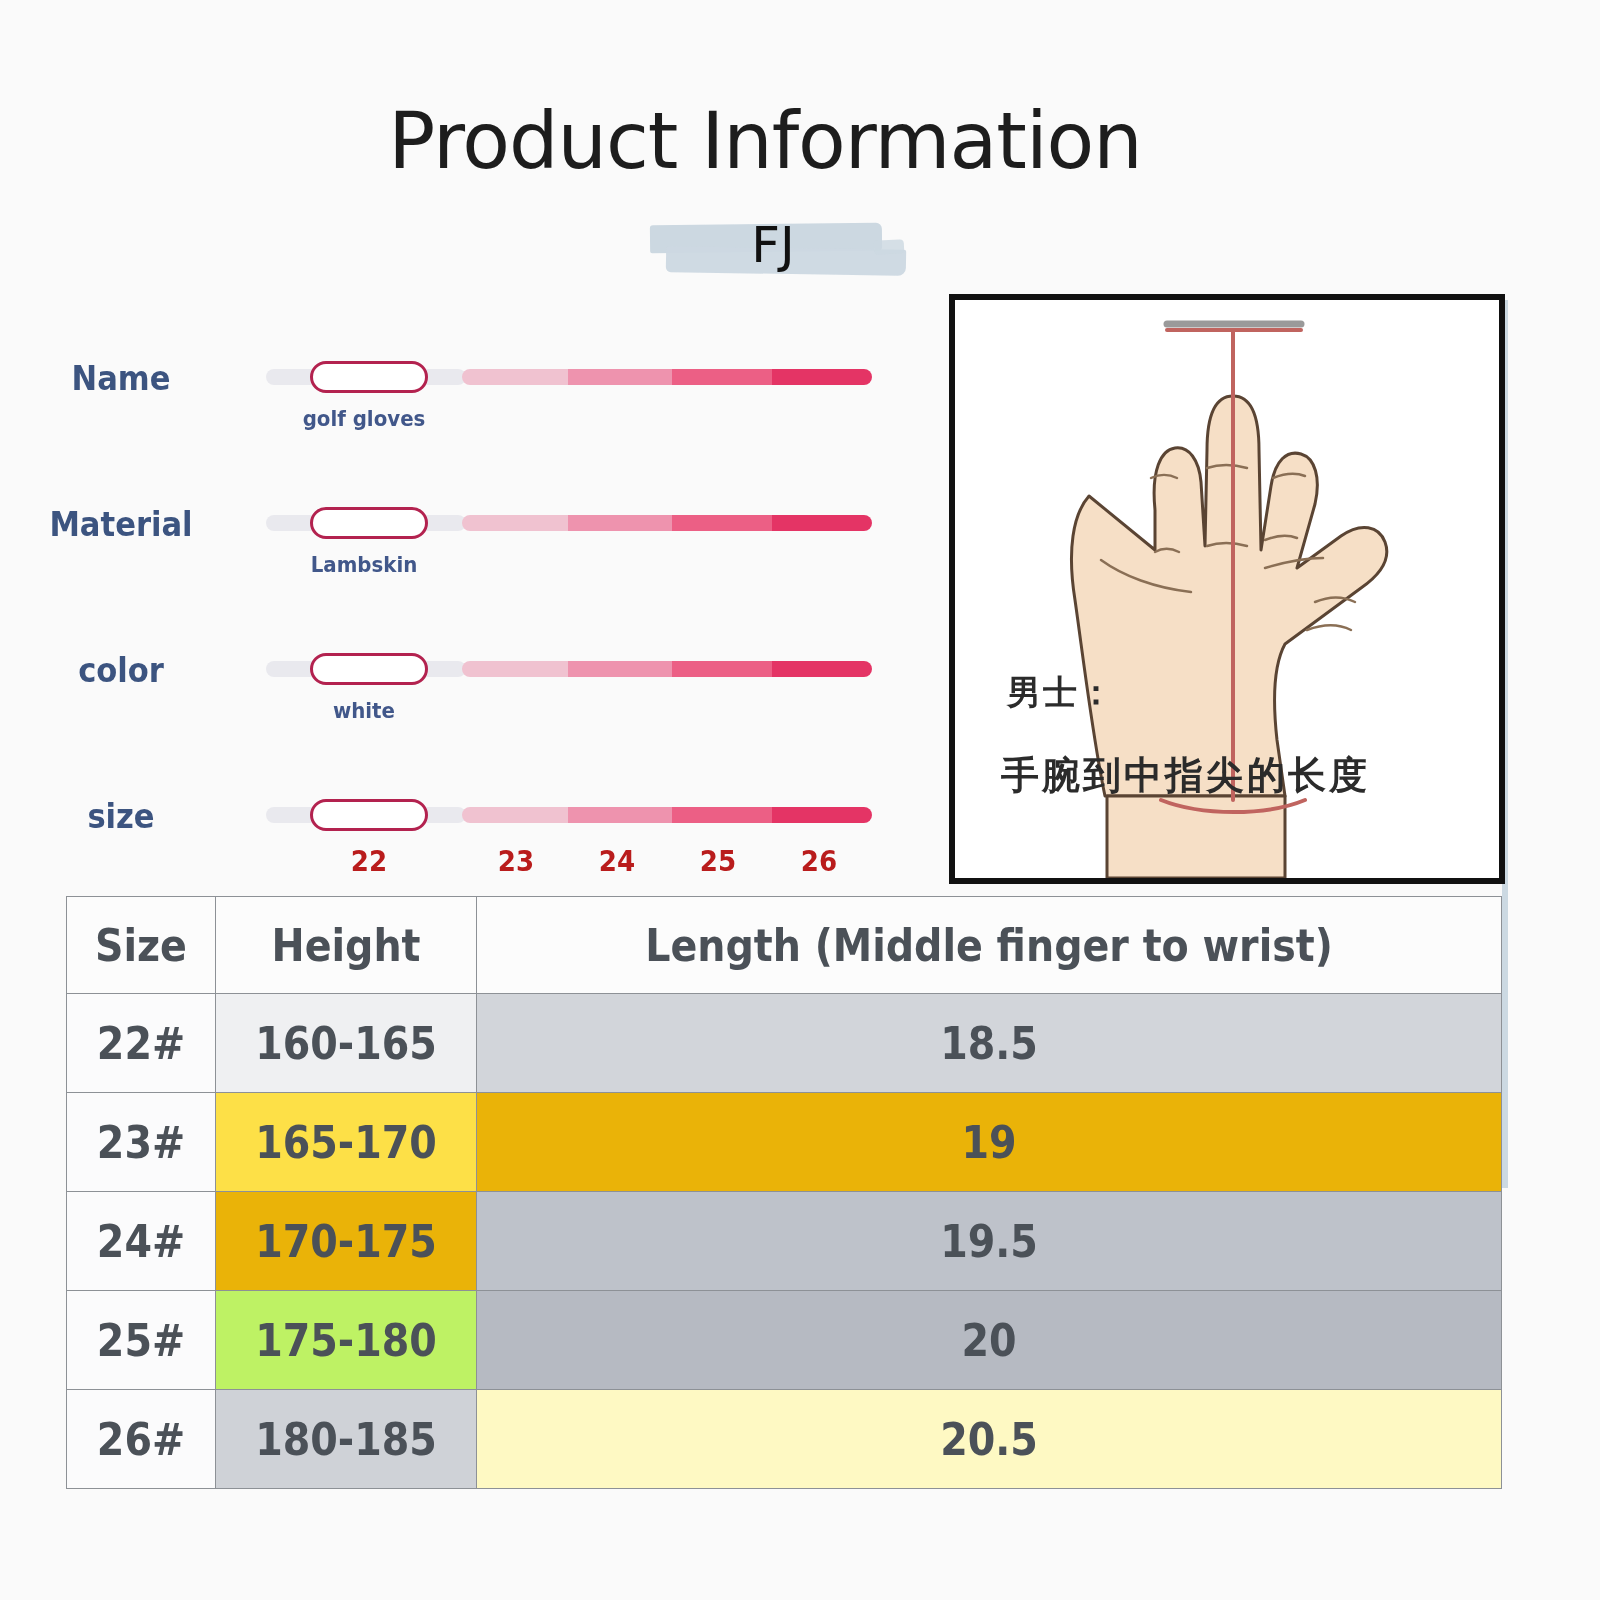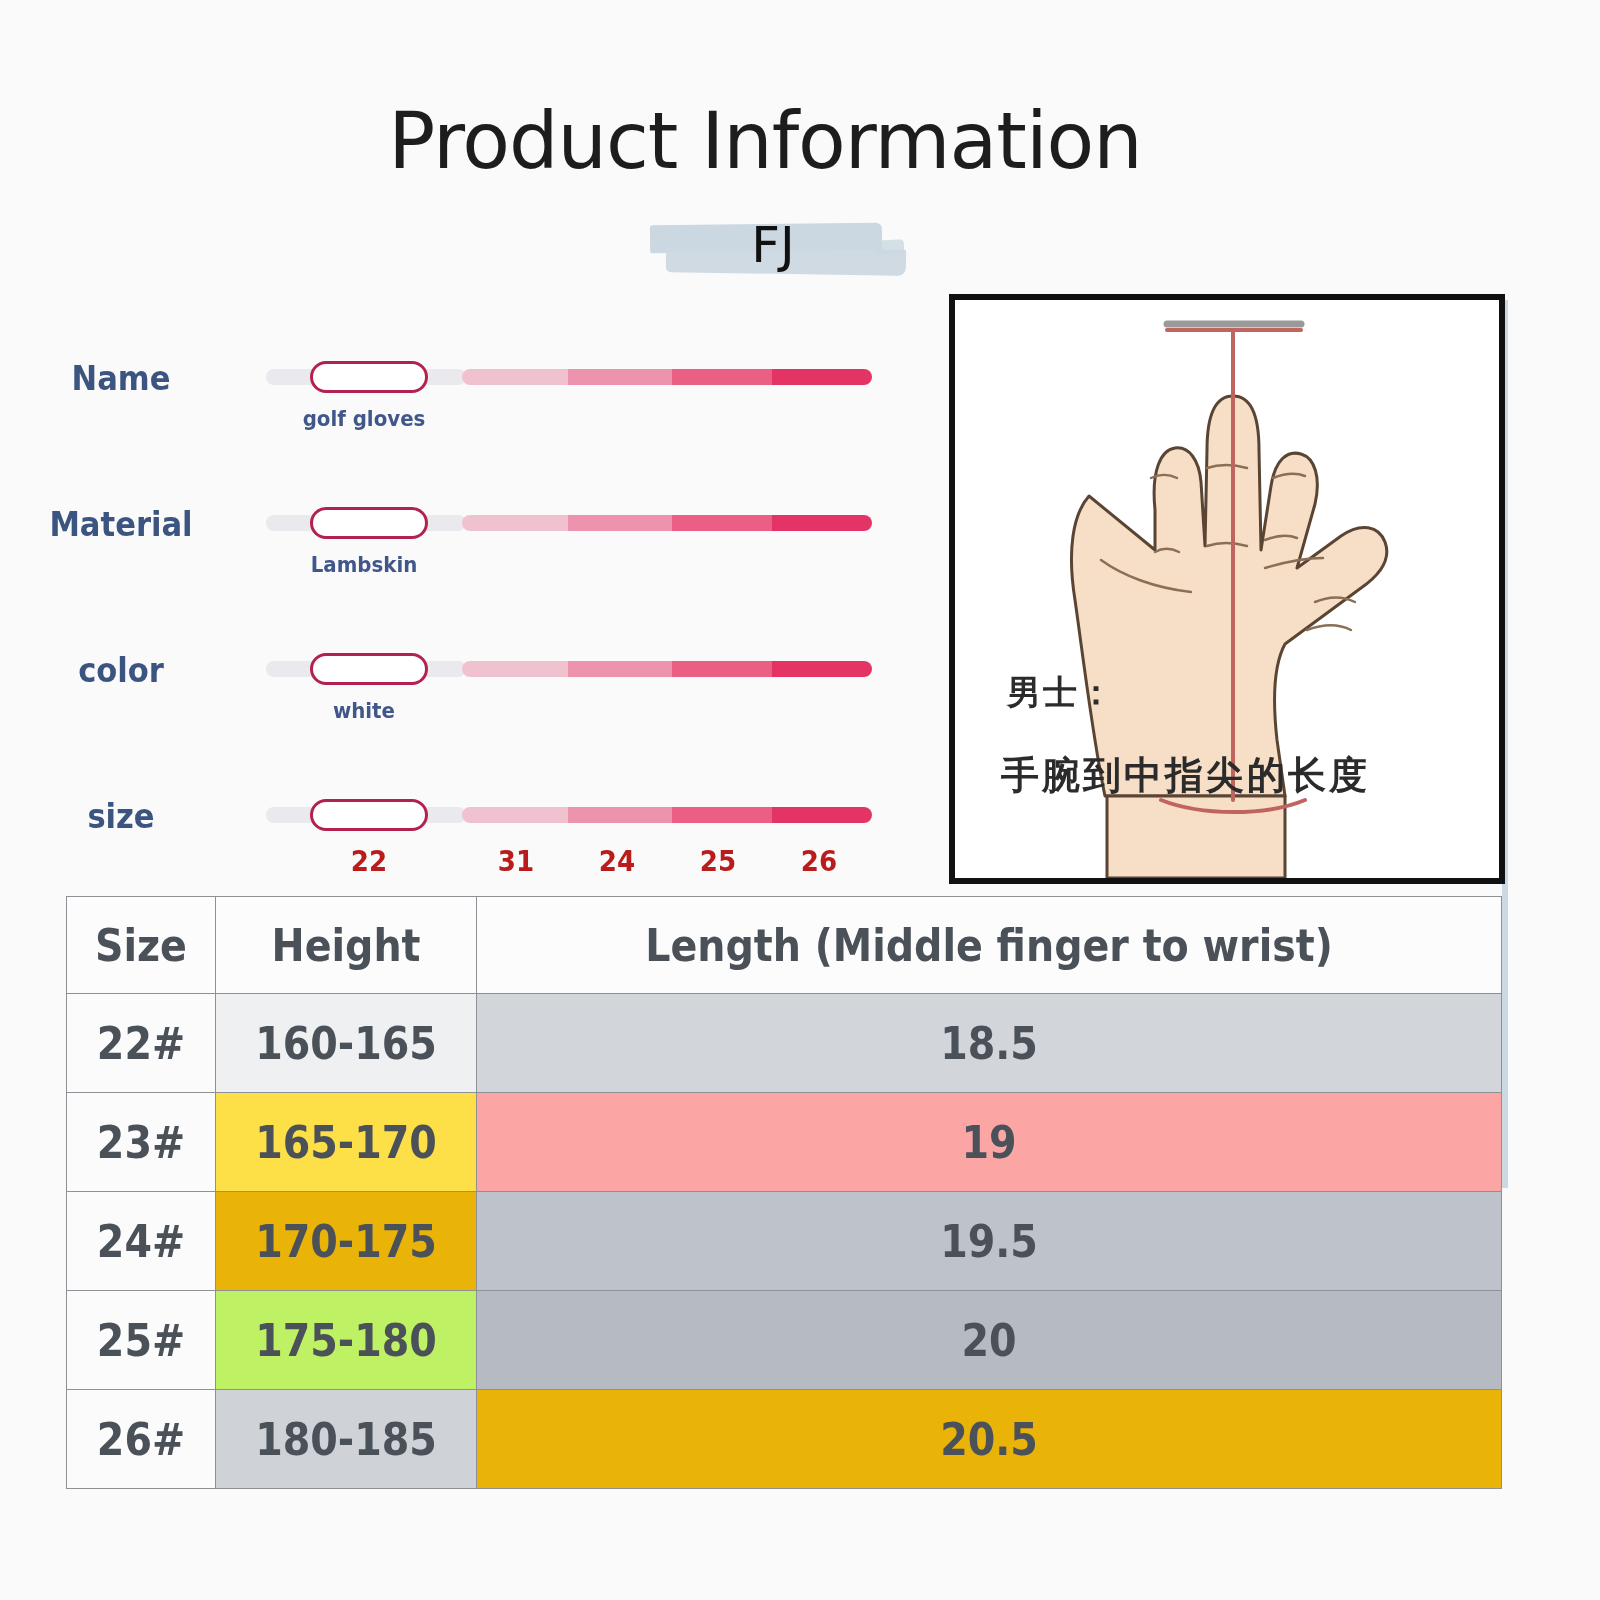--- a/index.html
+++ b/index.html
@@ -289,21 +289,21 @@
     <div class="slider">
       <div class="track-grey"></div>
       <div class="seg seg1"></div>
       <div class="seg seg2"></div>
       <div class="seg seg3"></div>
       <div class="seg seg4"></div>
       <div class="handle"></div>
     </div>
     <div class="ticks">
       <div class="tick tick0">22</div>
-      <div class="tick tick1">31</div>
+      <div class="tick tick1">23</div>
       <div class="tick tick2">24</div>
       <div class="tick tick3">25</div>
       <div class="tick tick4">26</div>
     </div>
   </div>
 
 </div>
 
 <div class="blue-edge"></div>
 <div class="hand-panel">
@@ -354,31 +354,31 @@
   </thead>
   <tbody>
     <tr>
       <td class="cell-size">22#</td>
       <td style="background: rgb(239, 240, 242);">160-165</td>
       <td style="background: rgb(210, 213, 218);">18.5</td>
     </tr>
     <tr>
       <td class="cell-size">23#</td>
       <td style="background: #fde047;">165-170</td>
-      <td style="background: #fca5a5;">19</td>
+      <td style="background: #eab308;">19</td>
     </tr>
     <tr>
       <td class="cell-size">24#</td>
       <td style="background: #eab308;">170-175</td>
       <td style="background: rgb(190, 194, 202);">19.5</td>
     </tr>
     <tr>
       <td class="cell-size">25#</td>
       <td style="background: #bef264;">175-180</td>
       <td style="background: rgb(182, 186, 194);">20</td>
     </tr>
     <tr>
       <td class="cell-size">26#</td>
       <td style="background: rgb(207, 210, 215);">180-185</td>
-      <td style="background: #eab308;">20.5</td>
+      <td style="background: #fef9c3;">20.5</td>
     </tr>
   </tbody>
 </table>
 
 </body></html>

